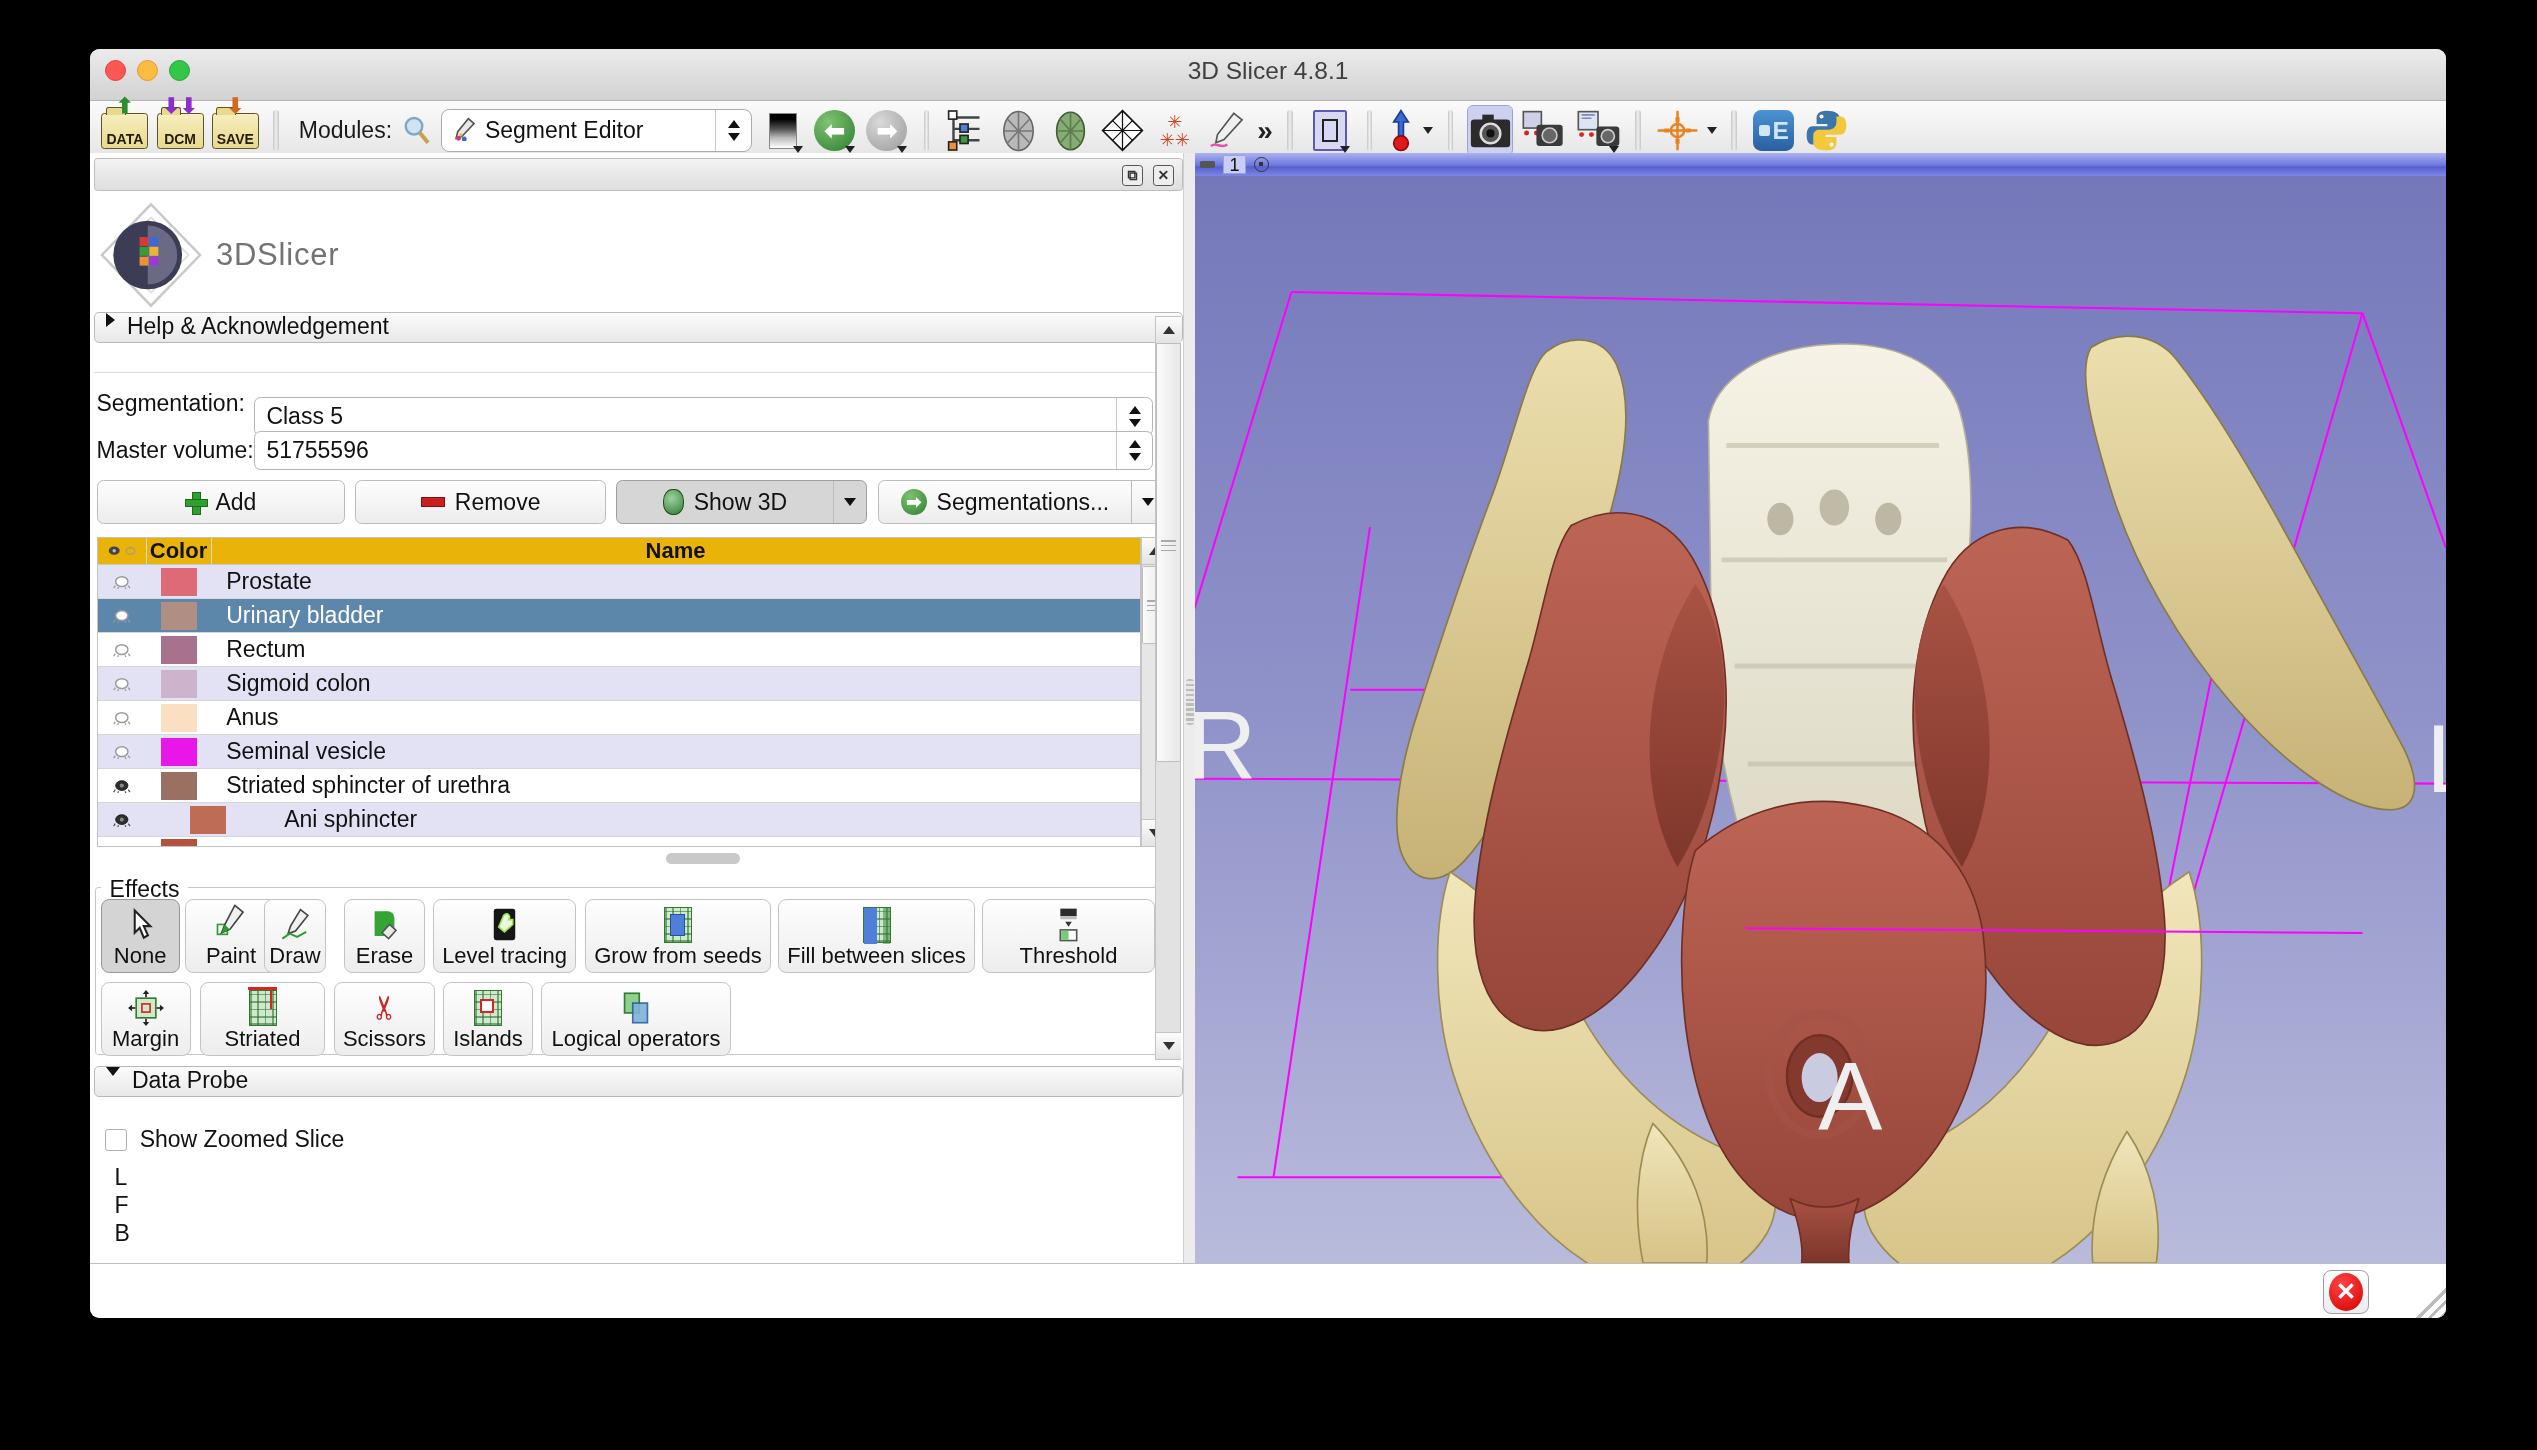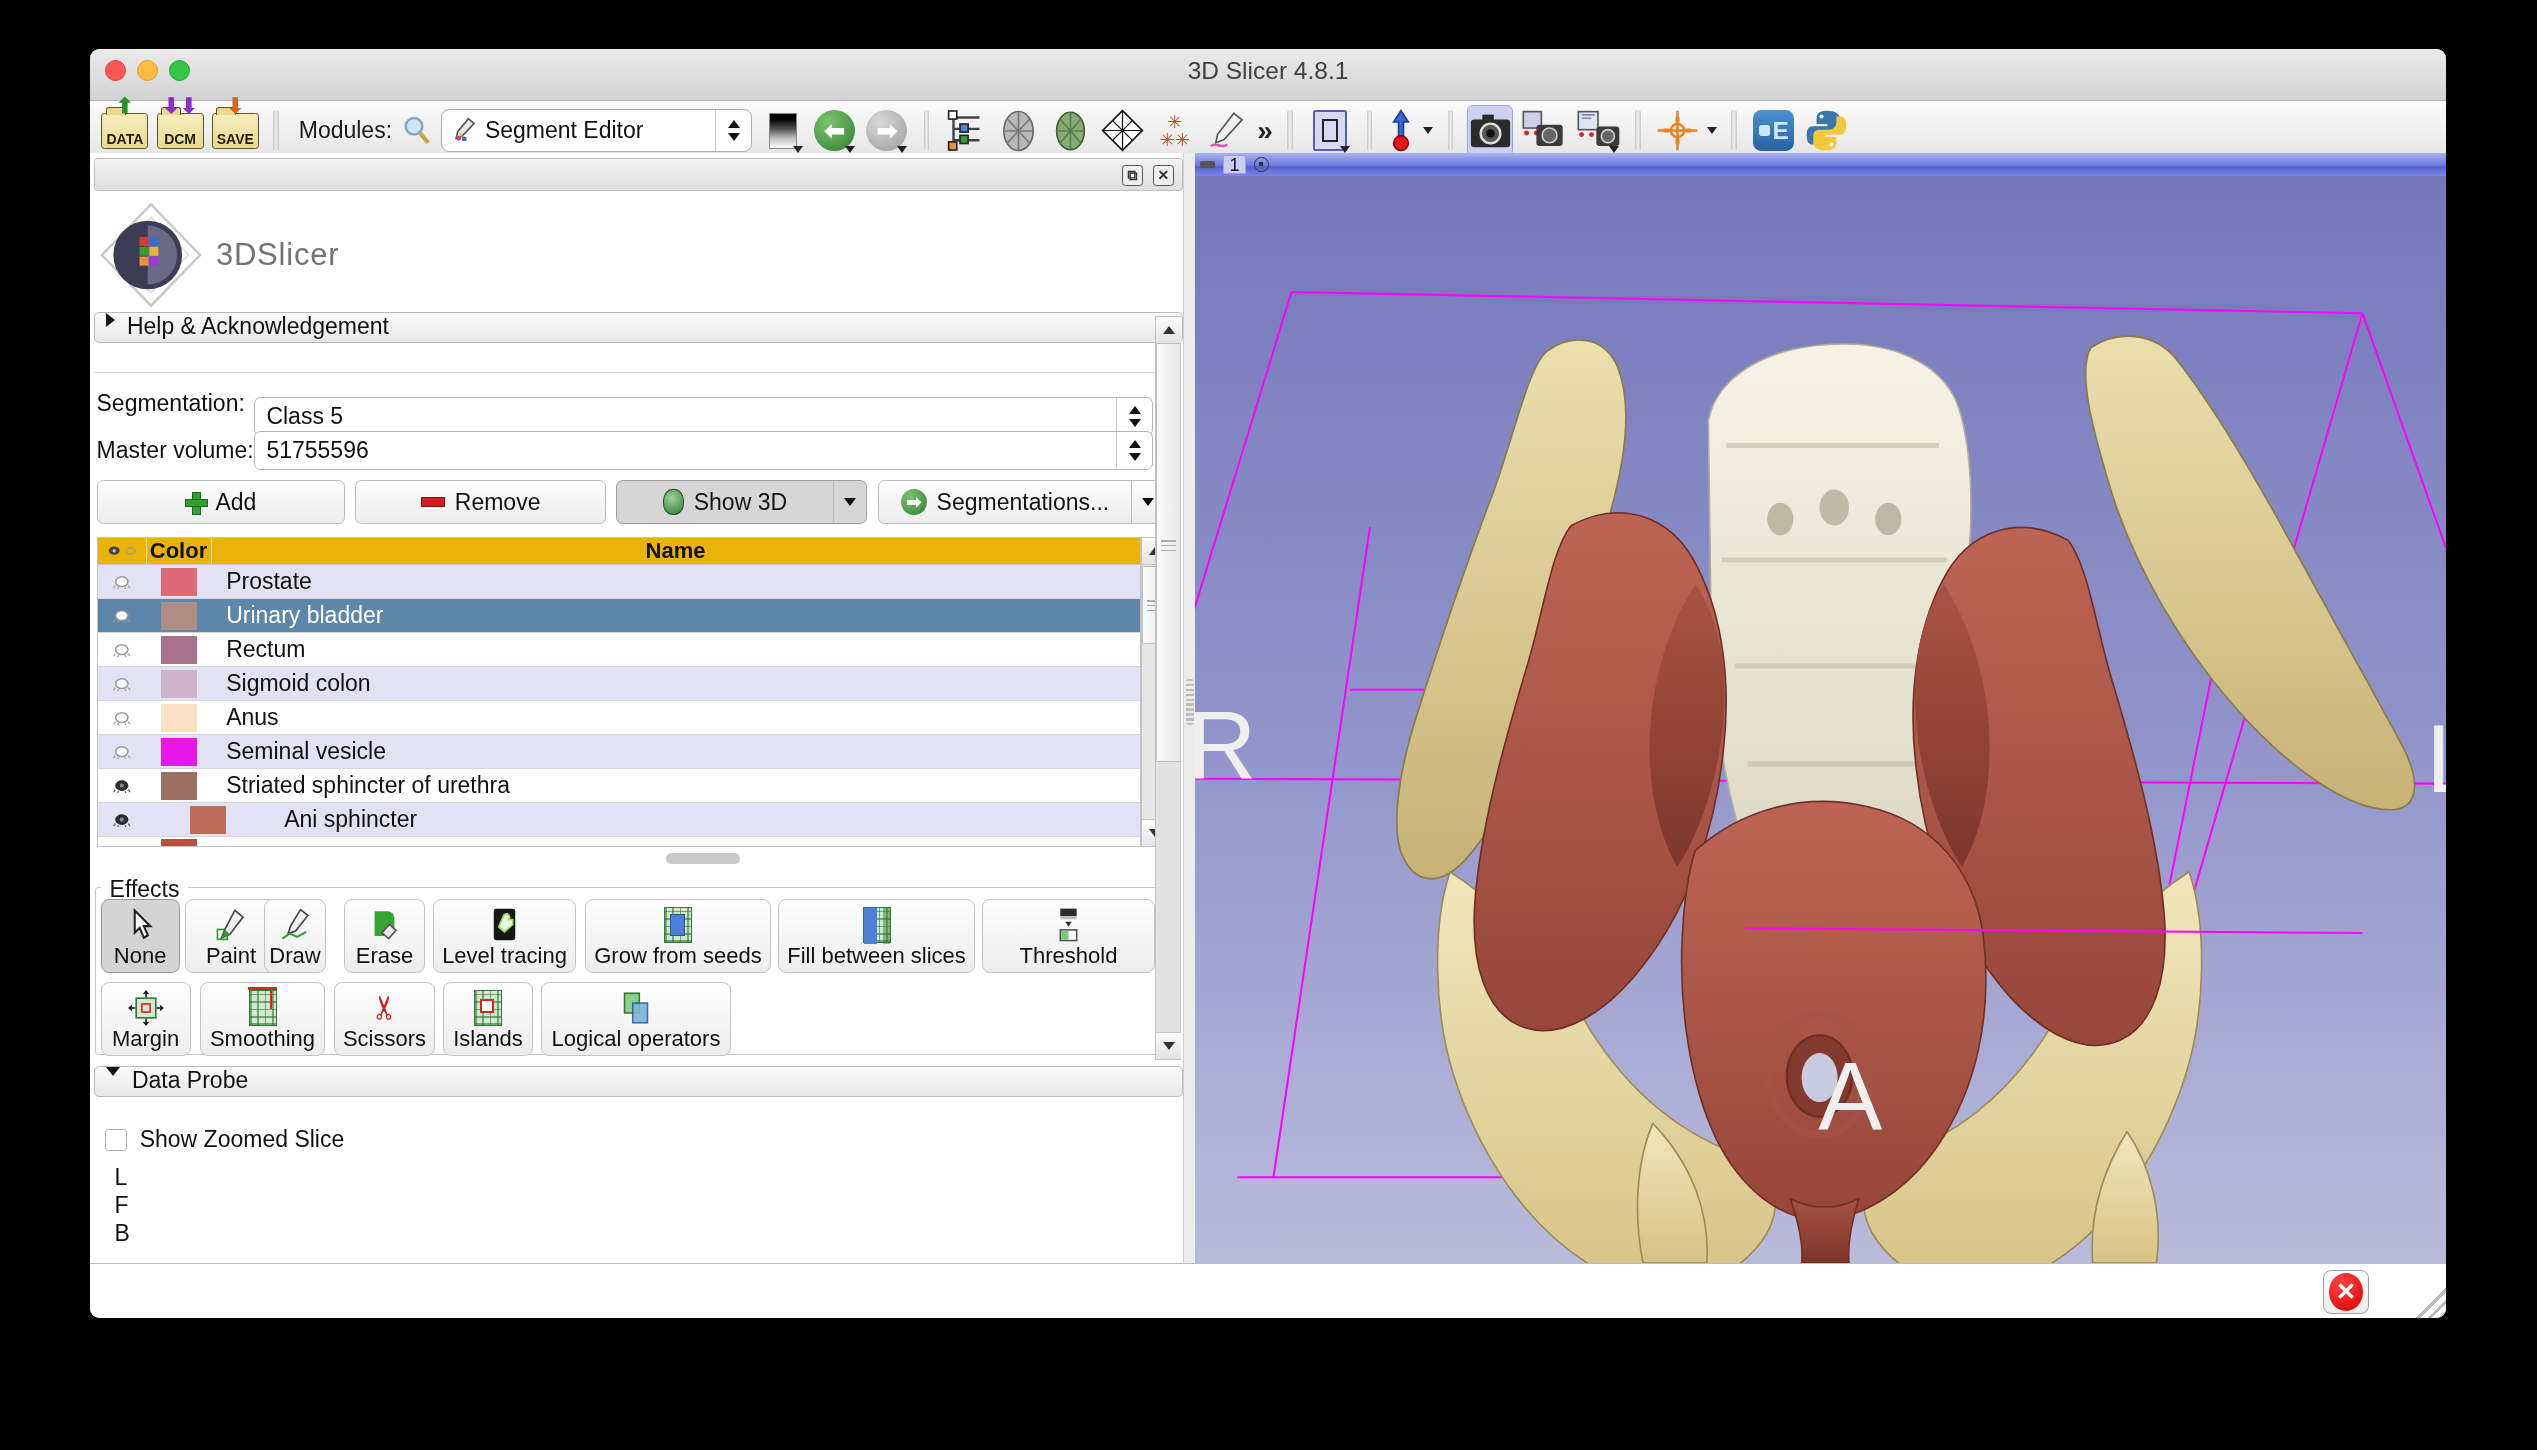--- a/index.html
+++ b/index.html
@@ -600,21 +600,21 @@
       <div class="p-abs fx-legend">Effects</div>
       <div id="fx-buttons">
           <div class="fx-btn p-abs sel" style="left: 10.6px; width: 79px; top: 746px;">
             <span class="fx-ic">
               <svg width="33" height="33" viewBox="0 0 40 40">
                 <path d="M13 3 L13 30 L19 24 L24 36 L29 33 L24 22 L32 22 Z" fill="#fff" stroke="#222" stroke-width="2.5"></path>
               </svg>
             </span>
             <span class="fx-label">None</span>
           </div>
-          <div class="fx-btn p-abs" style="left: 95px; width: 92px; top: 746px;">
+          <div class="fx-btn p-abs" style="left: 95px; width: 92px; top: 746px; justify-content: space-between;">
             <span class="fx-ic">
               <svg width="33" height="33" viewBox="0 0 40 40">
                 <rect x="3" y="26" width="12" height="12" fill="none" stroke="#2e9e2e" stroke-width="2"></rect>
                 <path d="M24 3 L34 11 L18 32 L8 36 L12 26 Z" fill="#f0f0f0" stroke="#444" stroke-width="2"></path>
                 <path d="M12 26 L8 36 L18 32 Z" fill="#2e9e2e"></path>
               </svg>
             </span>
             <span class="fx-label">Paint</span>
           </div>
           <div class="fx-btn p-abs" style="left: 174px; width: 62px; top: 746px;">
@@ -694,21 +694,21 @@
             </span>
             <span class="fx-label">Margin</span>
           </div>
           <div class="fx-btn p-abs" style="left: 110px; width: 125px; top: 829px;">
             <span class="fx-ic">
               <div class="fx-grid" style="border-color:#2f7d2f;">
                 <div style="position:absolute;left:-1.6px;top:-3.3px;width:29px;height:2.5px;background:#d22;"></div>
                 <div style="position:absolute;right:3.3px;top:0;width:2.5px;height:18px;background:#d22;"></div>
               </div>
             </span>
-            <span class="fx-label">Smoothing</span>
+            <span class="fx-label">Striated</span>
           </div>
           <div class="fx-btn p-abs" style="left: 244px; width: 101px; top: 829px;">
             <span class="fx-ic">
               <span class="scissors-glyph">✂</span>
             </span>
             <span class="fx-label">Scissors</span>
           </div>
           <div class="fx-btn p-abs" style="left: 353px; width: 90px; top: 829px;">
             <span class="fx-ic">
               <div class="fx-grid">

